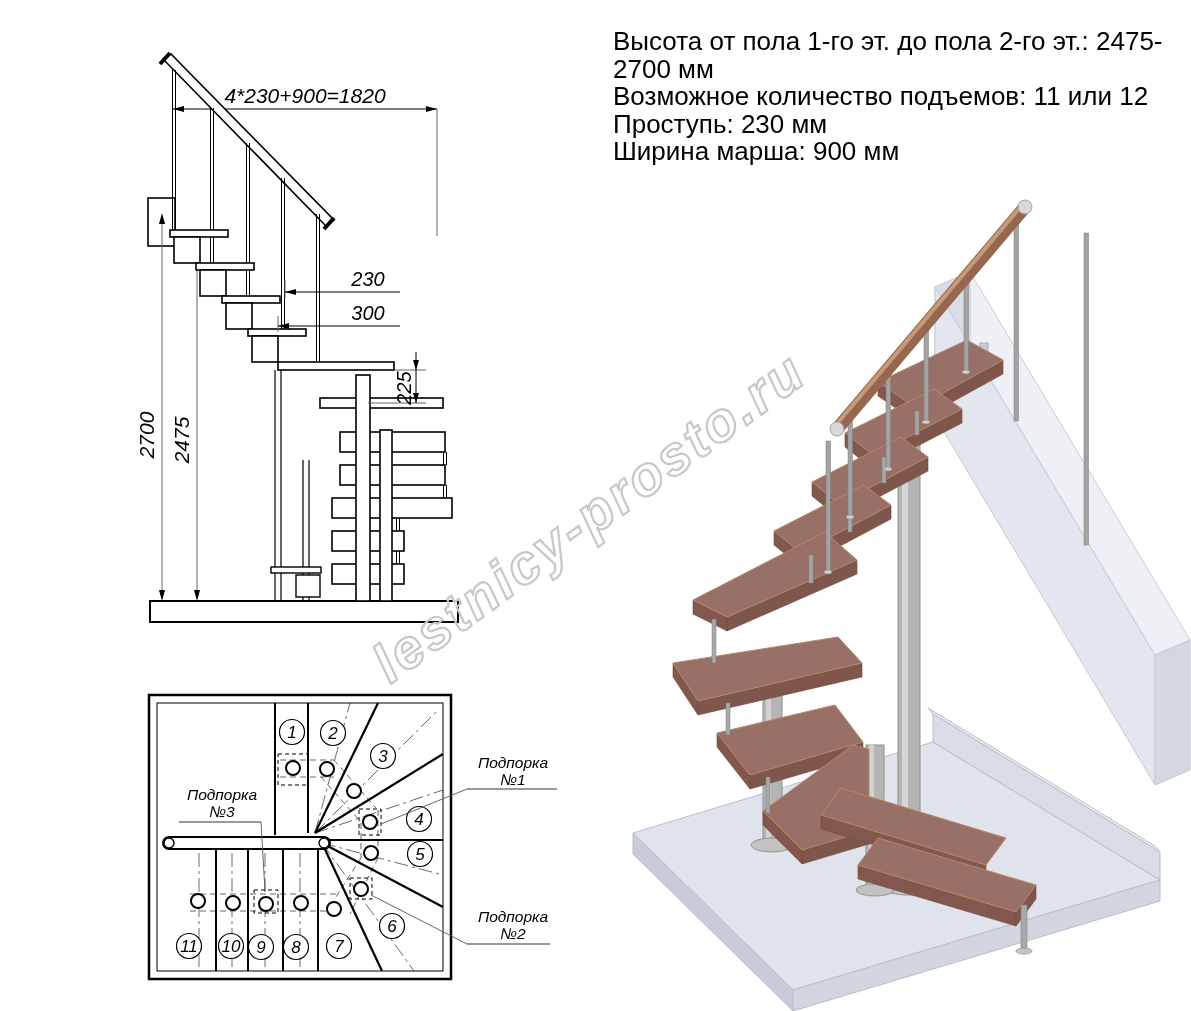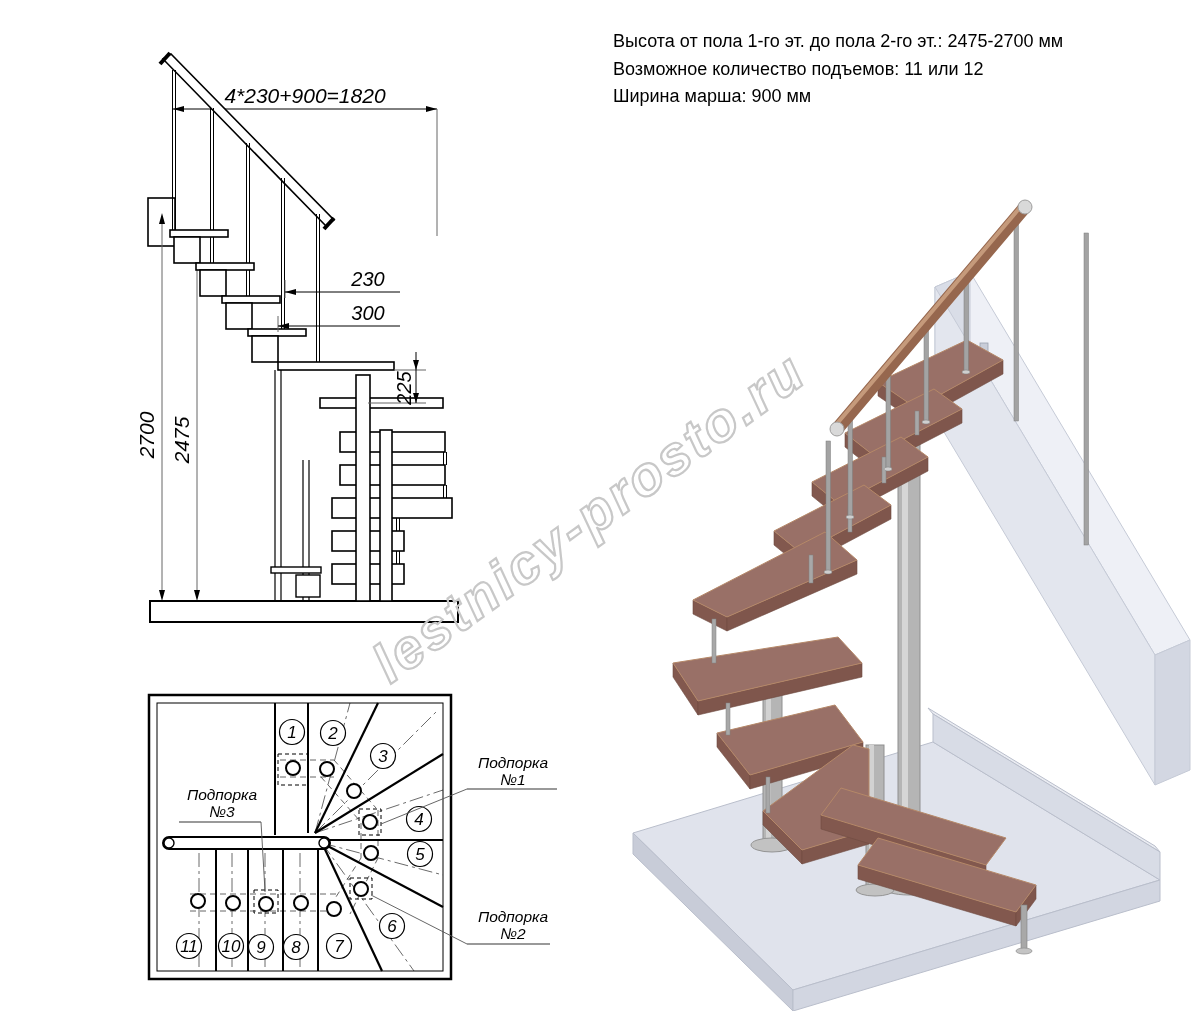--- a/index.html
+++ b/index.html
@@ -2,33 +2,34 @@
 <html><head>
 <meta charset="utf-8">
 <style>
   html,body{margin:0;padding:0;}
   body{
     width:1191px;height:1011px;position:relative;overflow:hidden;
     background:#ffffff;font-family:"Liberation Sans",sans-serif;
   }
   .specs{
     position:absolute;left:613px;top:28px;width:565px;
-    font-size:18px;line-height:27.5px;color:#000;
+    font-size:26px;line-height:27.5px;color:#000;
   }
   .abs{position:absolute;}
   svg text{font-family:"Liberation Sans",sans-serif;}
   .dimtxt{font-style:italic;fill:#000;}
   .wm{pointer-events:none;}
 </style>
 </head>
 <body>
 
 <div class="specs">
   <div>Высота от пола 1-го эт. до пола 2-го эт.: 2475-2700 мм</div>
   <div>Возможное количество подъемов: 11 или 12</div>
+  <div>Проступь: 230 мм</div>
   <div>Ширина марша: 900 мм</div>
 </div>
 
 <svg class="abs" style="left:128px;top:30px;" width="345" height="635" viewBox="0 0 345 635">
   <g>
 
     <rect x="22" y="571" width="308" height="21" fill="#fff" stroke="#000" stroke-width="2"></rect>
 
     <rect x="20" y="168" width="27" height="48" fill="#fff" stroke="#000" stroke-width="1.6"></rect>
 

